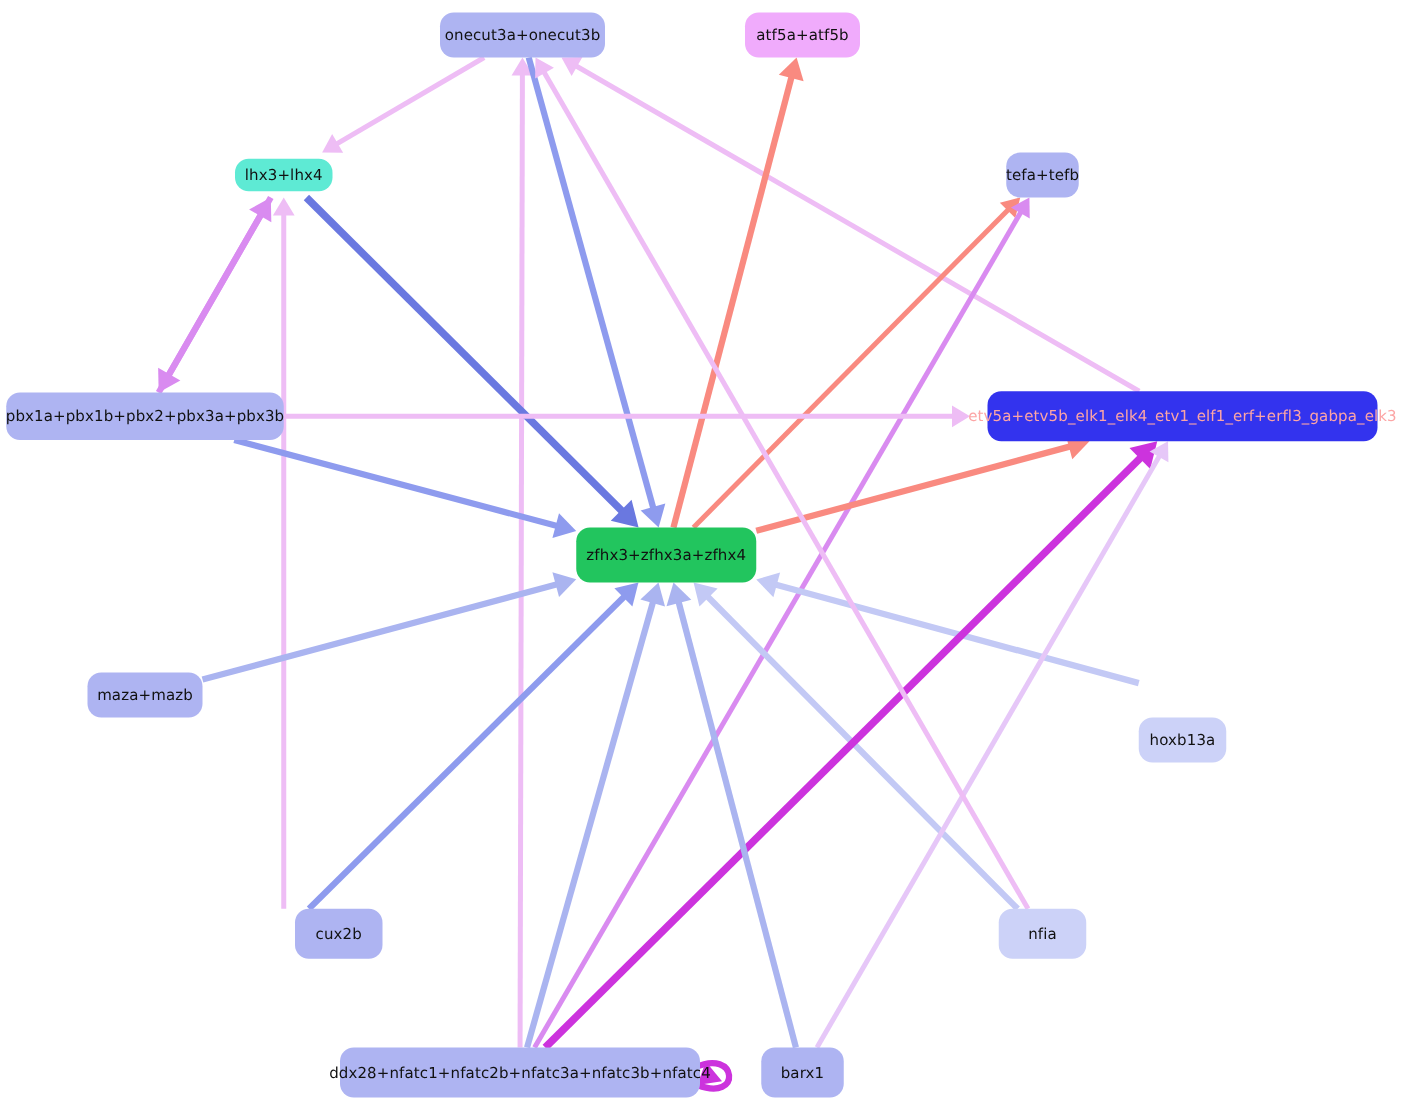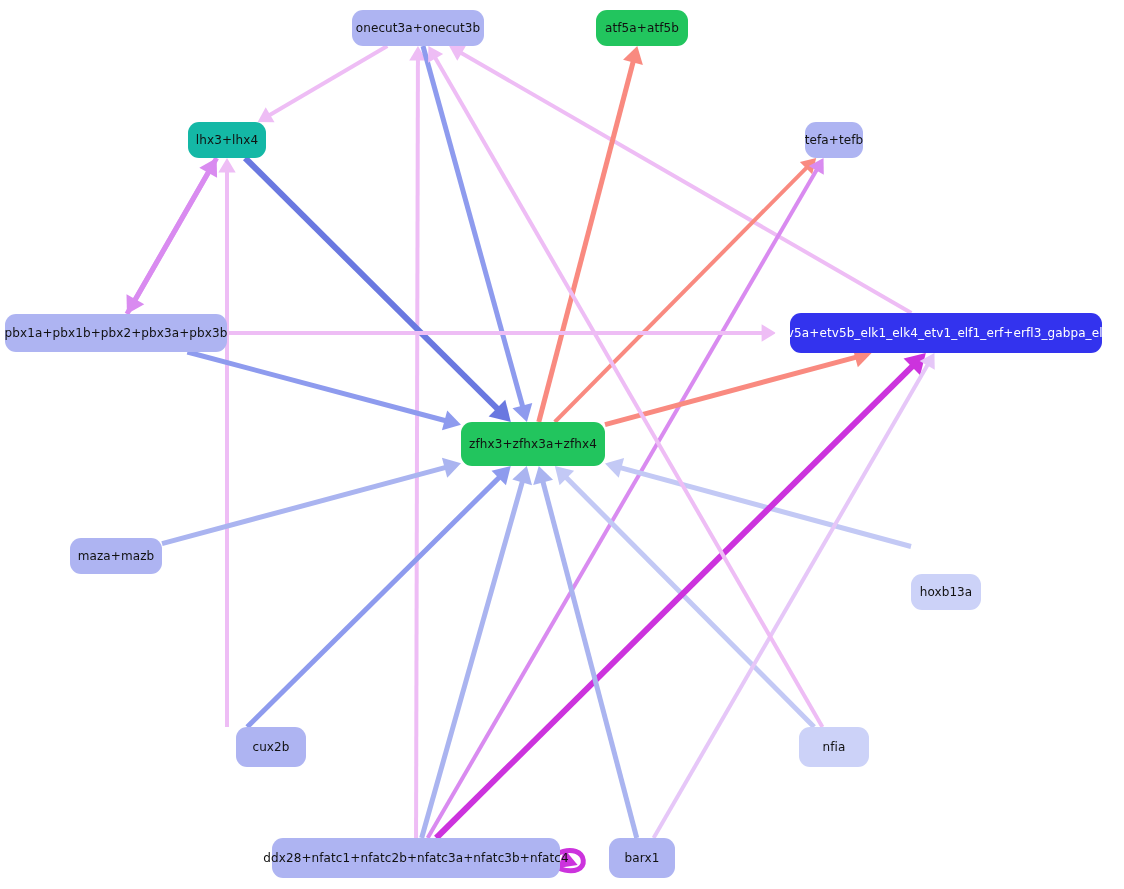--- a/index.html
+++ b/index.html
@@ -139,33 +139,33 @@
       </g>
       <g>
         <path d="M 556 854 C 590 838, 594 882, 558 868" fill="none" stroke="#cc33dd" stroke-width="5" stroke-linecap="round"></path>
         <polygon points="558,868 564.5651292322644,849.2660314358204 577.6323210221125,865.0615529127242" fill="#cc33dd"></polygon>
       </g>
     </svg>
   <div id="node-layer">
       <div class="node" style="left: 418px; top: 28px; width: 132px; height: 36px; background: rgb(174, 180, 242); color: rgb(17, 17, 17);">
         <span>onecut3a+onecut3b</span>
       </div>
-      <div class="node" style="left: 642px; top: 28px; width: 92px; height: 36px; background: #22c55e; color: rgb(17, 17, 17);">
+      <div class="node" style="left: 642px; top: 28px; width: 92px; height: 36px; background: #f0abfc; color: rgb(17, 17, 17);">
         <span>atf5a+atf5b</span>
       </div>
-      <div class="node" style="left: 227px; top: 140px; width: 78px; height: 36px; background: #14b8a6; color: rgb(17, 17, 17);">
+      <div class="node" style="left: 227px; top: 140px; width: 78px; height: 26px; background: #5eead4; color: rgb(17, 17, 17);">
         <span>lhx3+lhx4</span>
       </div>
       <div class="node" style="left: 834px; top: 140px; width: 58px; height: 36px; background: rgb(174, 180, 242); color: rgb(17, 17, 17);">
         <span>tefa+tefb</span>
       </div>
       <div class="node" style="left: 116px; top: 333px; width: 222px; height: 38px; background: rgb(174, 180, 242); color: rgb(17, 17, 17);">
         <span>pbx1a+pbx1b+pbx2+pbx3a+pbx3b</span>
       </div>
-      <div class="node" style="left: 946px; top: 333px; width: 312px; height: 40px; background: rgb(51, 51, 238); color: #ffffff;">
+      <div class="node" style="left: 946px; top: 333px; width: 312px; height: 40px; background: rgb(51, 51, 238); color: #fca5a5;">
         <span>etv5a+etv5b_elk1_elk4_etv1_elf1_erf+erfl3_gabpa_elk3</span>
       </div>
       <div class="node" style="left: 533px; top: 444px; width: 144px; height: 44px; background: #22c55e; color: rgb(17, 17, 17);">
         <span>zfhx3+zfhx3a+zfhx4</span>
       </div>
       <div class="node" style="left: 116px; top: 556px; width: 92px; height: 36px; background: rgb(174, 180, 242); color: rgb(17, 17, 17);">
         <span>maza+mazb</span>
       </div>
       <div class="node" style="left: 946px; top: 556px; width: 70px; height: 36px; background: rgb(204, 210, 248); color: rgb(17, 17, 17); margin-top: 36px;">
         <span>hoxb13a</span>

